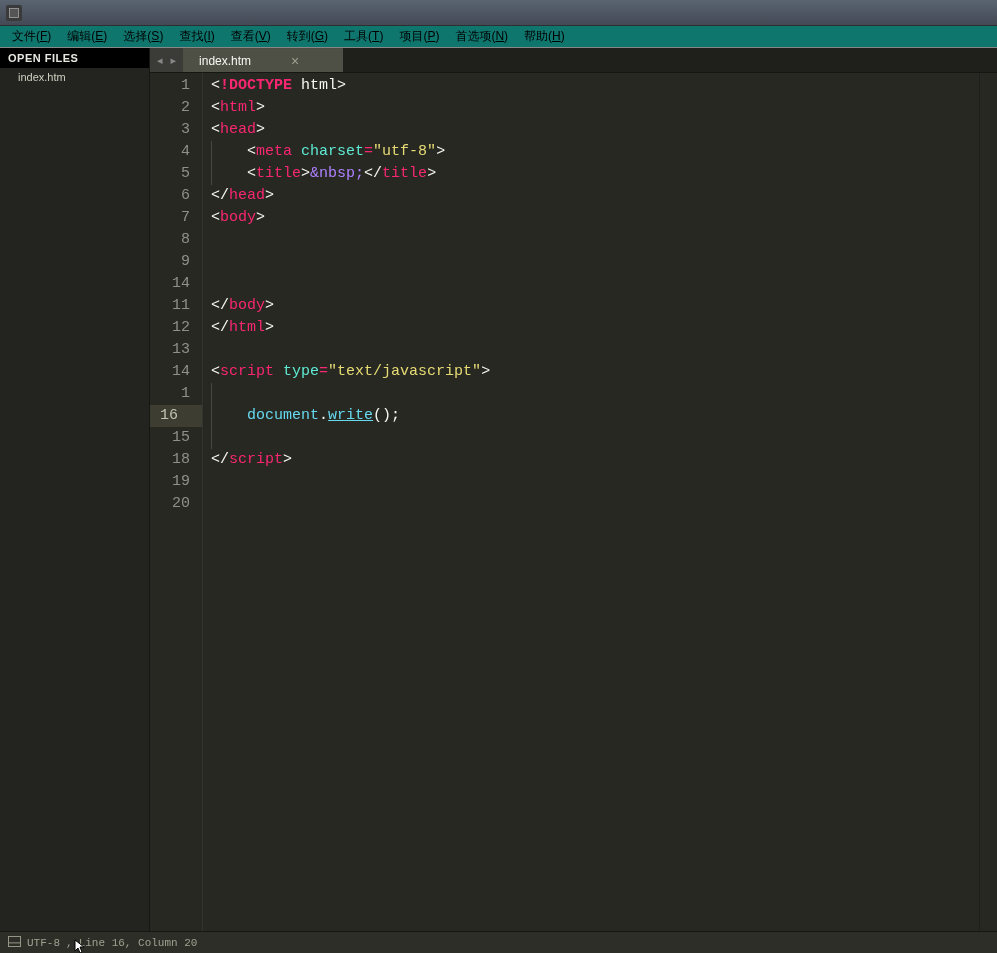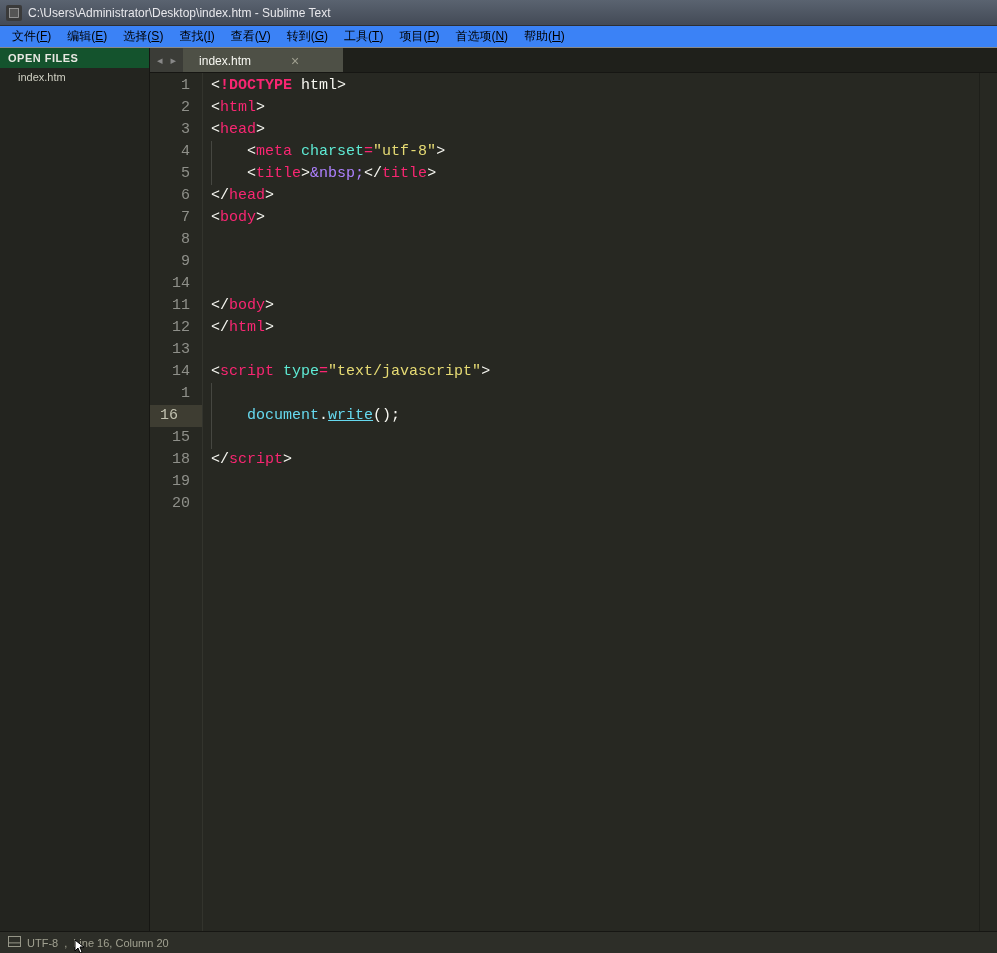--- a/index.html
+++ b/index.html
@@ -29,21 +29,21 @@
   width: 16px; height: 16px; margin-right: 6px;
   background: #3a3a3a;
   display: inline-flex; align-items:center; justify-content:center;
   border-radius:2px;
 }
 .titlebar .app-icon svg { width:12px; height:12px; }
 
 
 .menubar {
   height: 22px;
-  background: #3b82f6;
+  background: #0f766e;
   display: flex;
   align-items: center;
   padding: 0 4px;
   color: #000;
   font-size: 12px;
   border-bottom: 1px solid #888;
 }
 .menubar .menu-item {
   padding: 2px 8px;
   cursor: default;
@@ -57,21 +57,21 @@
   min-height: 0;
 }
 .sidebar {
   width: 150px;
   background: #23241f;
   border-right: 1px solid #161613;
   display: flex;
   flex-direction: column;
 }
 .sidebar-header {
-  background: #14532d;
+  background: #000000;
   color: #e8e8e2;
   font-size: 11px;
   font-weight: bold;
   padding: 4px 8px;
   letter-spacing: 0.5px;
 }
 .sidebar-file {
   color: #cfcfc2;
   font-size: 11px;
   padding: 3px 8px 3px 18px;
@@ -207,21 +207,20 @@
 </style>
 </head>
 <body>
 
 <div class="titlebar">
   <span class="app-icon">
     <svg viewBox="0 0 16 16">
         <rect x="2" y="2" width="12" height="12" fill="#555" stroke="#aaa"></rect>
       </svg>
   </span>
-  <span>C:\Users\Administrator\Desktop\index.htm - Sublime Text</span>
 </div>
 
 <div class="menubar" id="menubar">
     <div class="menu-item">文件(<u>F</u>)</div>
     <div class="menu-item">编辑(<u>E</u>)</div>
     <div class="menu-item">选择(<u>S</u>)</div>
     <div class="menu-item">查找(<u>I</u>)</div>
     <div class="menu-item">查看(<u>V</u>)</div>
     <div class="menu-item">转到(<u>G</u>)</div>
     <div class="menu-item">工具(<u>T</u>)</div>
@@ -274,21 +273,21 @@
           <div class="ln">19</div>
           <div class="ln">20</div>
         </div>
       <div class="code" id="code"><div class="line"><span class="tok-bracket">&lt;</span><span class="tok-doctype">!DOCTYPE</span><span> </span><span class="tok-doctype-name">html</span><span class="tok-bracket">&gt;</span></div><div class="line"><span class="tok-bracket">&lt;</span><span class="tok-tag">html</span><span class="tok-bracket">&gt;</span></div><div class="line"><span class="tok-bracket">&lt;</span><span class="tok-tag">head</span><span class="tok-bracket">&gt;</span></div><div class="line"><span class="indent-guide" style="left: 0px;"></span><span>    </span><span class="tok-bracket">&lt;</span><span class="tok-tag">meta</span><span> </span><span class="tok-attr">charset</span><span class="tok-op">=</span><span class="tok-string">"utf-8"</span><span class="tok-bracket">&gt;</span></div><div class="line"><span class="indent-guide" style="left: 0px;"></span><span>    </span><span class="tok-bracket">&lt;</span><span class="tok-tag">title</span><span class="tok-bracket">&gt;</span><span class="tok-entity">&amp;nbsp;</span><span class="tok-bracket">&lt;/</span><span class="tok-tag">title</span><span class="tok-bracket">&gt;</span></div><div class="line"><span class="tok-bracket">&lt;/</span><span class="tok-tag">head</span><span class="tok-bracket">&gt;</span></div><div class="line"><span class="tok-bracket">&lt;</span><span class="tok-tag">body</span><span class="tok-bracket">&gt;</span></div><div class="line"></div><div class="line"></div><div class="line"></div><div class="line"><span class="tok-bracket">&lt;/</span><span class="tok-tag">body</span><span class="tok-bracket">&gt;</span></div><div class="line"><span class="tok-bracket">&lt;/</span><span class="tok-tag">html</span><span class="tok-bracket">&gt;</span></div><div class="line"></div><div class="line"><span class="tok-bracket">&lt;</span><span class="tok-tag">script</span><span> </span><span class="tok-attr">type</span><span class="tok-op">=</span><span class="tok-string">"text/javascript"</span><span class="tok-bracket">&gt;</span></div><div class="line"><span class="indent-guide" style="left: 0px;"></span><span>    </span></div><div class="line"><span class="indent-guide" style="left: 0px;"></span><span>    </span><span class="tok-var-italic">document</span><span class="tok-punct">.</span><span class="tok-func">write</span><span class="tok-punct">();</span></div><div class="line"><span class="indent-guide" style="left: 0px;"></span><span>    </span></div><div class="line"><span class="tok-bracket">&lt;/</span><span class="tok-tag">script</span><span class="tok-bracket">&gt;</span></div><div class="line"></div><div class="line"></div></div>
       <div class="minimap"></div>
     </div>
   </div>
 
 </div>
 
-<div class="statusbar" style="position:relative;">
+<div class="statusbar" style="position:relative;font-family:Liberation Mono, monospace;">
   <span class="panel-icon">
     <svg viewBox="0 0 14 12">
         <rect x="0.5" y="0.5" width="13" height="11" fill="none" stroke="#a0a090"></rect>
         <line x1="0.5" y1="7.5" x2="13.5" y2="7.5" stroke="#a0a090"></line>
       </svg>
   </span>
   <span>UTF-8</span>
     <span>,</span>
   <span>Line 16, Column 20</span>
   <svg class="cursor-pointer" viewBox="0 0 16 16">

